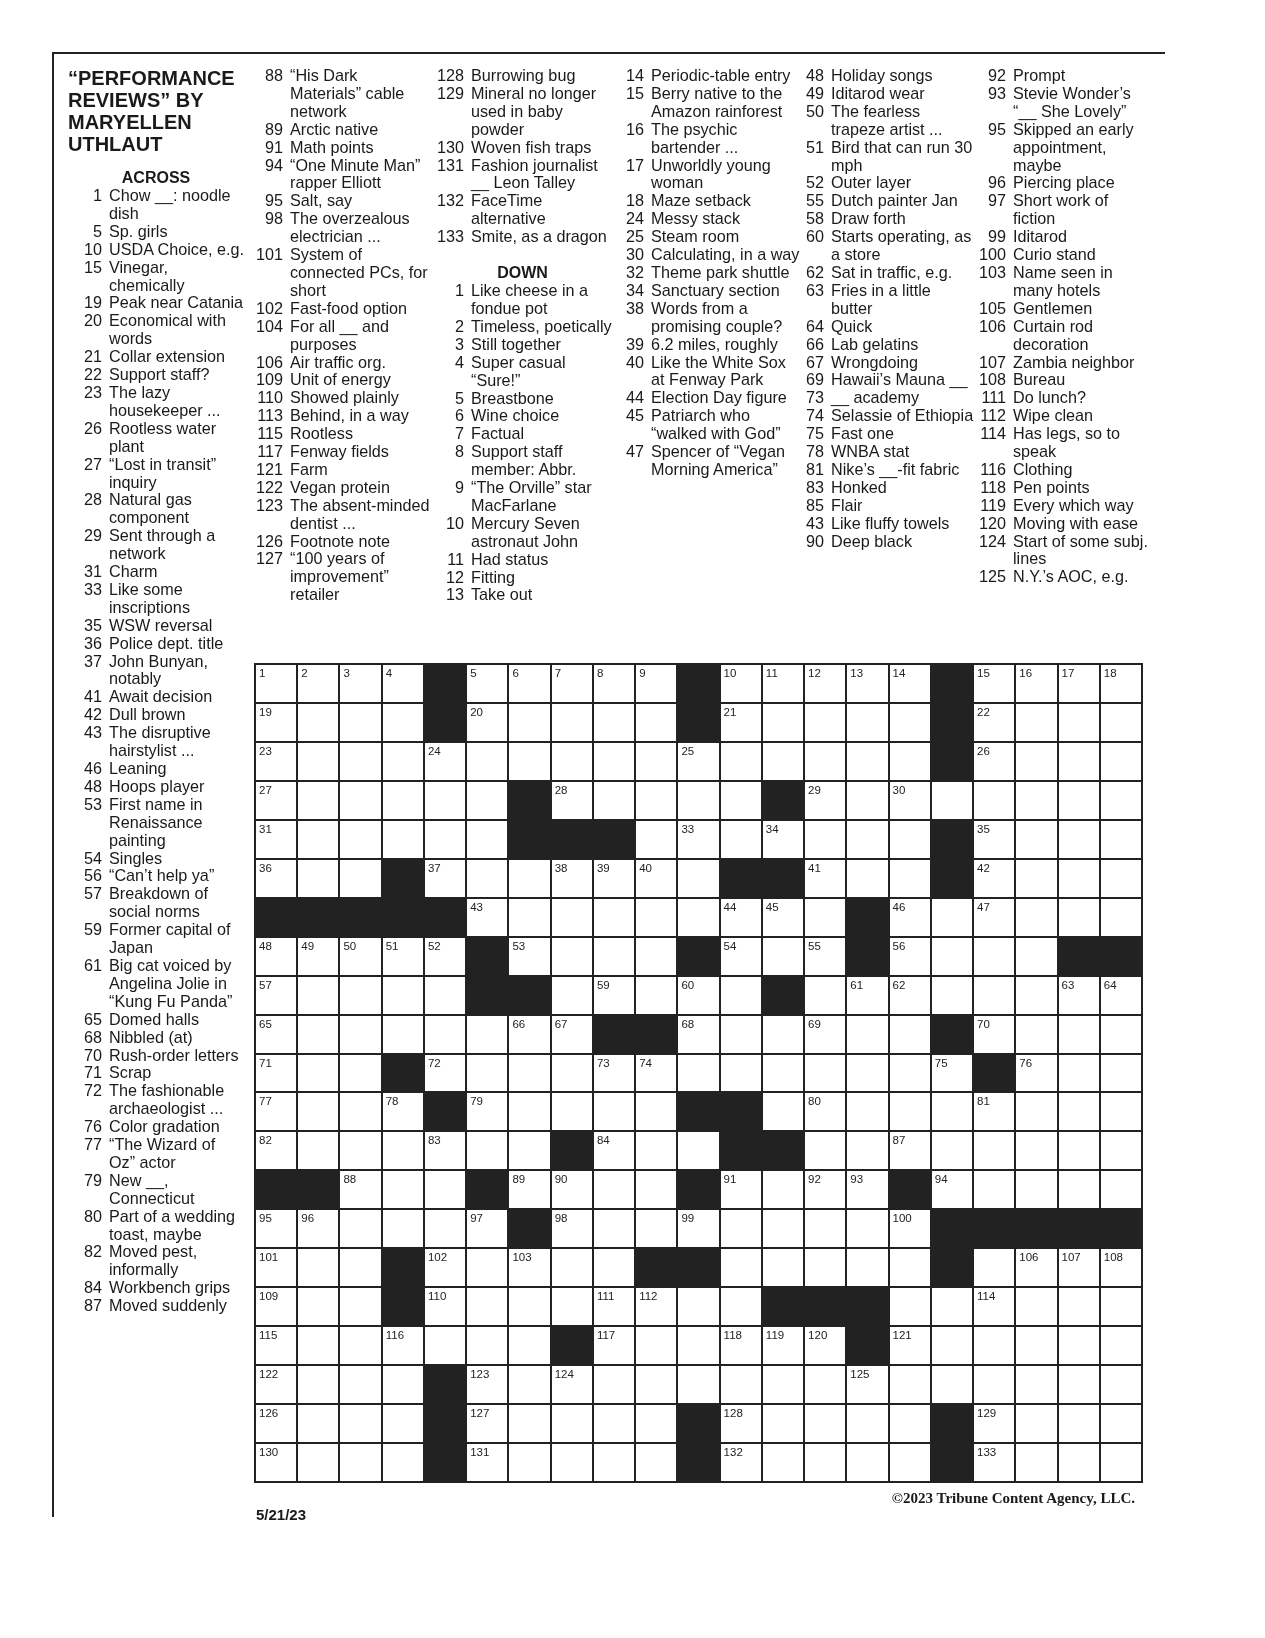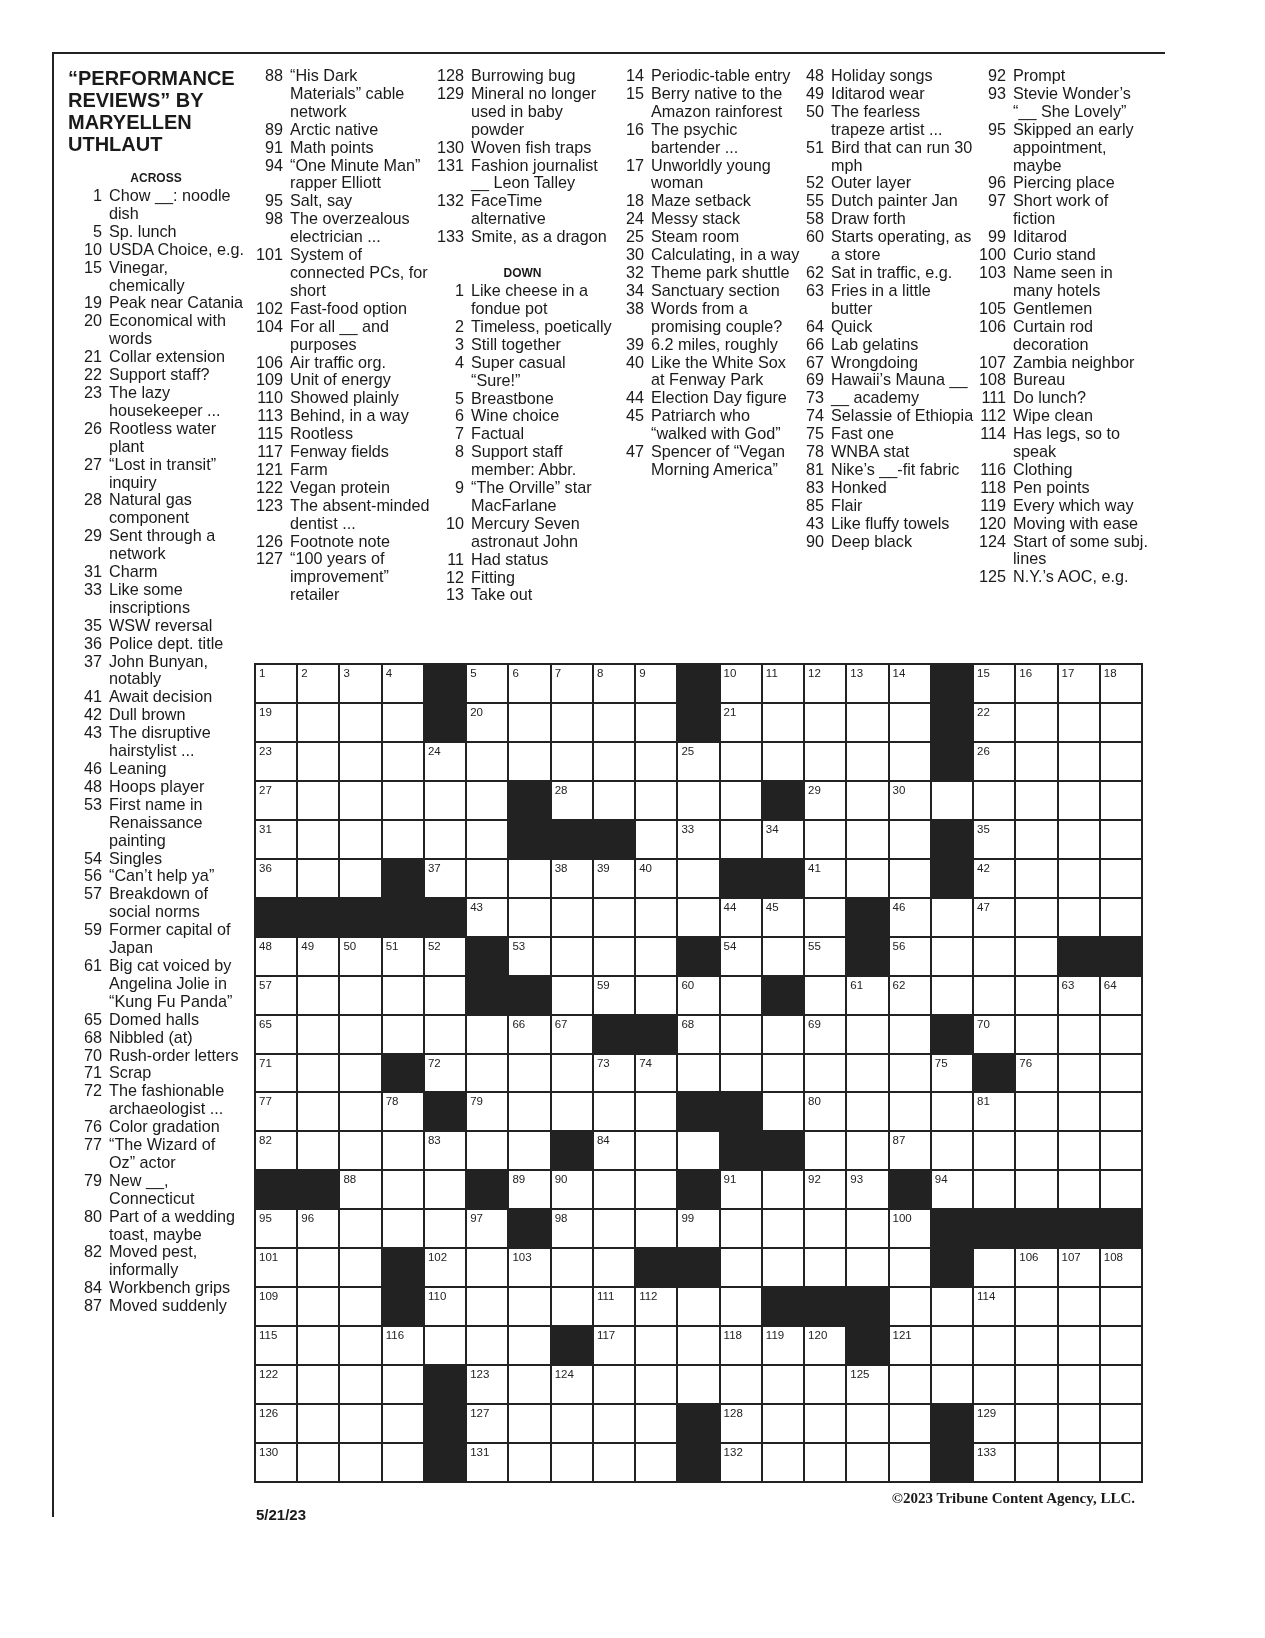--- a/index.html
+++ b/index.html
@@ -1,21 +1,21 @@
 <!DOCTYPE html>
 <html><head>
 <meta charset="utf-8">
 <style>
   html, body { margin:0; padding:0; background:#fff; }
   body { width:1265px; height:1638px; position:relative; font-family:"Liberation Sans", sans-serif; color:#1a1a1a; overflow:hidden; }
   .frame-top { position:absolute; left:52px; top:52px; width:1113px; height:0; border-top:2px solid #222; }
   .frame-left { position:absolute; left:52px; top:52px; width:0; height:1465px; border-left:2px solid #222; }
   .col { position:absolute; top:67px; font-size:16.2px; line-height:17.9px; }
   .title { font-weight:bold; font-size:20px; line-height:22px; margin:0 0 14px 0; }
-  .section { font-weight:bold; text-align:center; font-size:12px; line-height:18px; margin:0 0 0 0; }
+  .section { font-weight:bold; text-align:center; font-size:16px; line-height:18px; margin:0 0 0 0; }
   .clue { display:flex; }
   .clue .num { flex:0 0 auto; text-align:right; padding-right:7px; }
   .clue .txt { flex:1 1 auto; }
   #col1 { left:68px; width:176px; }
   #col1 .num { width:34px; }
   #col2 { left:250px; width:180px; }
   #col2 .num { width:33px; }
   #col3 { left:430px; width:185px; }
   #col3 .num { width:34px; }
   #col4 { left:612px; width:190px; }
@@ -41,21 +41,21 @@
 <div class="col" id="col1">
   <div class="title">“PERFORMANCE REVIEWS” BY MARYELLEN UTHLAUT</div>
   <div class="section">ACROSS</div>
   <div>
       <div class="clue">
         <span class="num">1</span>
         <span class="txt">Chow __: noodle dish</span>
       </div>
       <div class="clue">
         <span class="num">5</span>
-        <span class="txt">Sp. lunch</span>
+        <span class="txt">Sp. girls</span>
       </div>
       <div class="clue">
         <span class="num">10</span>
         <span class="txt">USDA Choice, e.g.</span>
       </div>
       <div class="clue">
         <span class="num">15</span>
         <span class="txt">Vinegar, chemically</span>
       </div>
       <div class="clue">

